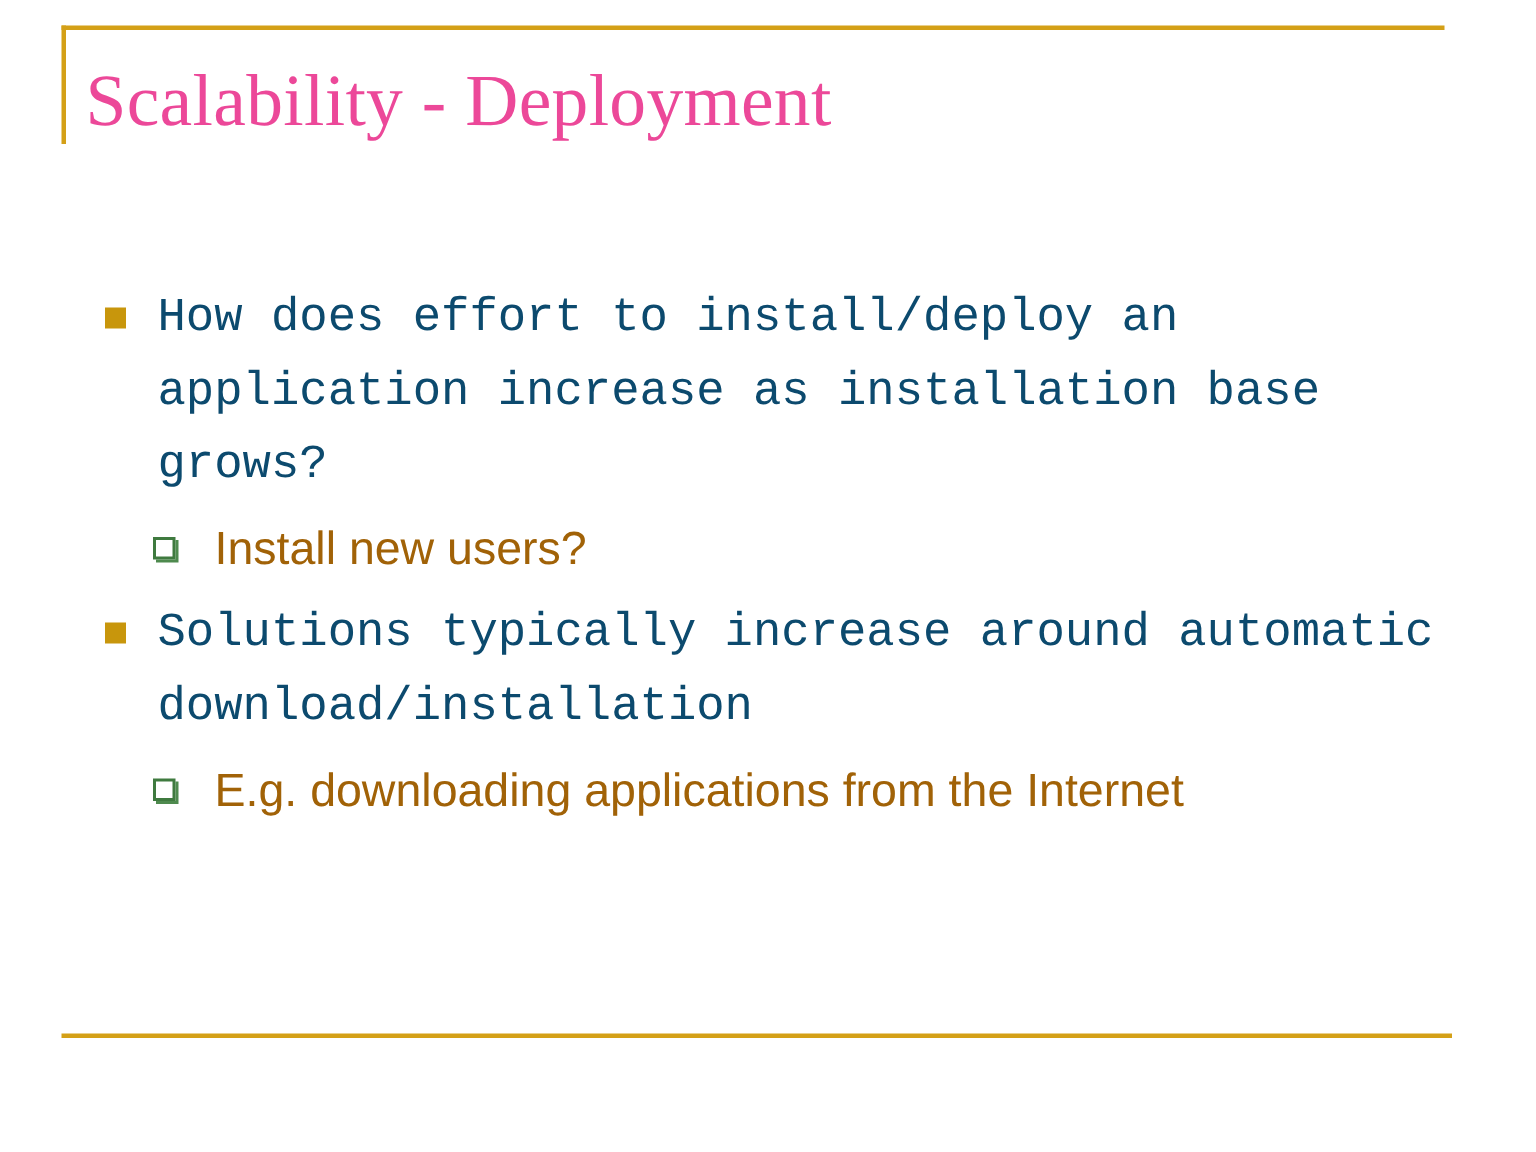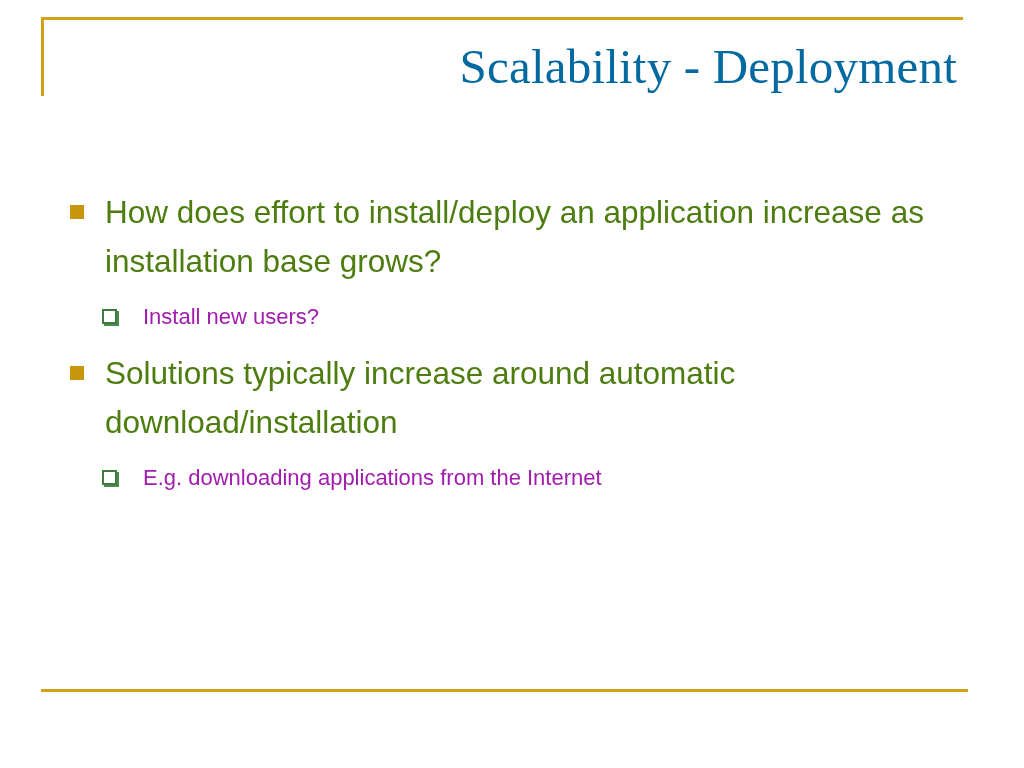--- a/index.html
+++ b/index.html
@@ -42,59 +42,58 @@
 
   
   .slide-title {
     position: absolute;
     left: 57px;
     top: 38px;
     width: 900px;
     font-family: "Liberation Serif", "DejaVu Serif", serif;
     font-size: 49px;
     line-height: 58px;
-    color: #0369a1;
+    color: #ec4899;
     letter-spacing: 0.2px;
     white-space: nowrap;
-    text-align: right;
   }
 
   
   .body {
     position: absolute;
     left: 60px;
     top: 188px;
     width: 910px;
   }
 
   .bullet-l1 {
     position: relative;
     padding-left: 45px;
     margin: 0 0 2px 0;
     font-size: 31.5px;
     line-height: 49px;
-    color: #4d7c0f;
-    font-family: Liberation Sans, sans-serif;
+    color: #0c4a6e;
+    font-family: Liberation Mono, monospace;
   }
   .bullet-l1 .marker {
     position: absolute;
     left: 10px;
     top: 17px;
     width: 14px;
     height: 14px;
     background: #C8960C;
   }
 
   .bullet-l2 {
     position: relative;
     padding-left: 83px;
     margin: 0;
-    font-size: 22px;
+    font-size: 31px;
     line-height: 45px;
-    color: #a21caf;
+    color: #a16207;
     font-family: "Liberation Sans", sans-serif;
   }
   .bullet-l2 .marker {
     position: absolute;
     left: 42px;
     top: 15px;
     width: 11px;
     height: 11px;
     border: 2px solid #3F7A3F;
     background: #ffffff;

